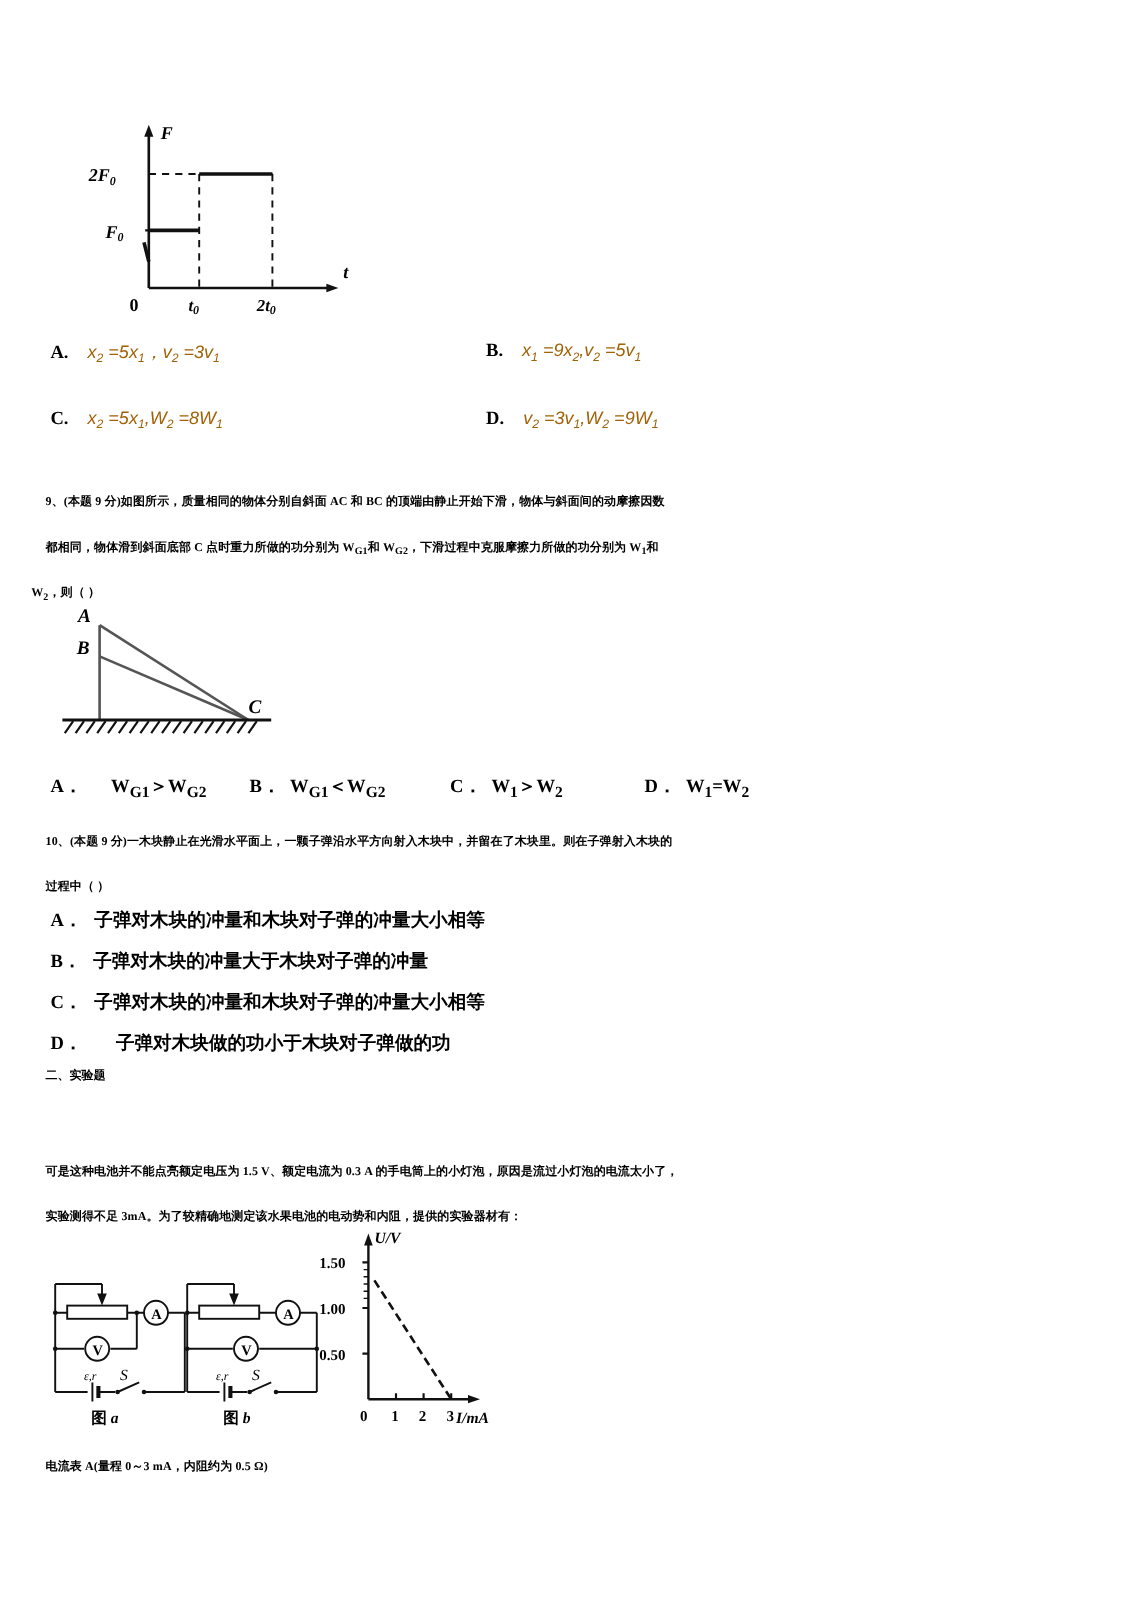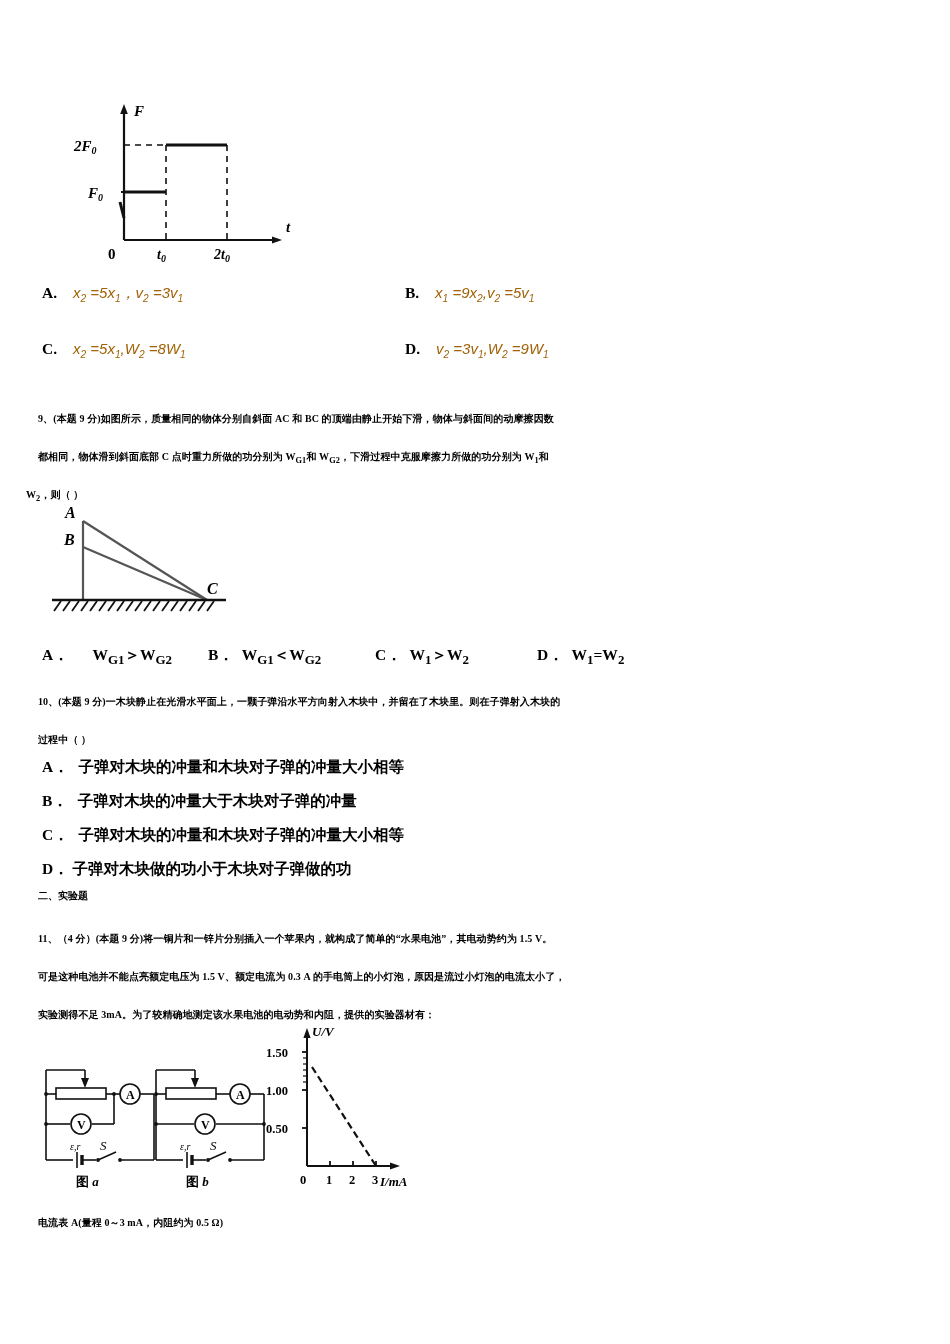--- a/index.html
+++ b/index.html
@@ -227,26 +227,25 @@
   <div class="optrow" style="left:42px; top:791px;">
     <span class="opt-letter">B．</span>
     <span style="margin-left:6px;">子弹对木块的冲量大于木块对子弹的冲量</span>
   </div>
   <div class="optrow" style="left:42px; top:825px;">
     <span class="opt-letter">C．</span>
     <span style="margin-left:6px;">子弹对木块的冲量和木块对子弹的冲量大小相等</span>
   </div>
   <div class="optrow" style="left:42px; top:859px;">
     <span class="opt-letter">D．</span>
-    <span style="margin-left:0;">子弹对木块做的功小于木块对子弹做的功</span>
+    <span style="margin-left:24px;">子弹对木块做的功小于木块对子弹做的功</span>
   </div>
 
   <div class="secthead" style="left:38px; top:889px;">二、实验题</div>
 
-  <div class="qtext" style="left:38px; top:920px;">11、（4 分）(本题 9 分)将一铜片和一锌片分别插入一个苹果内，就构成了简单的“水果电池”，其电动势约为 1.5 V。</div>
   <div class="qtext" style="left:38px; top:958px;">可是这种电池并不能点亮额定电压为 1.5 V、额定电流为 0.3 A 的手电筒上的小灯泡，原因是流过小灯泡的电流太小了，</div>
   <div class="qtext" style="left:38px; top:996px;">实验测得不足 3mA。为了较精确地测定该水果电池的电动势和内阻，提供的实验器材有：</div>
 
   <div id="circuit-a">
     <svg width="122" height="128" viewBox="0 0 122 128">
       <g stroke="#111" stroke-width="1.6" fill="none">
 
         <path d="M6 8 L45 8"></path>
         <path d="M45 8 L45 18"></path>
 

